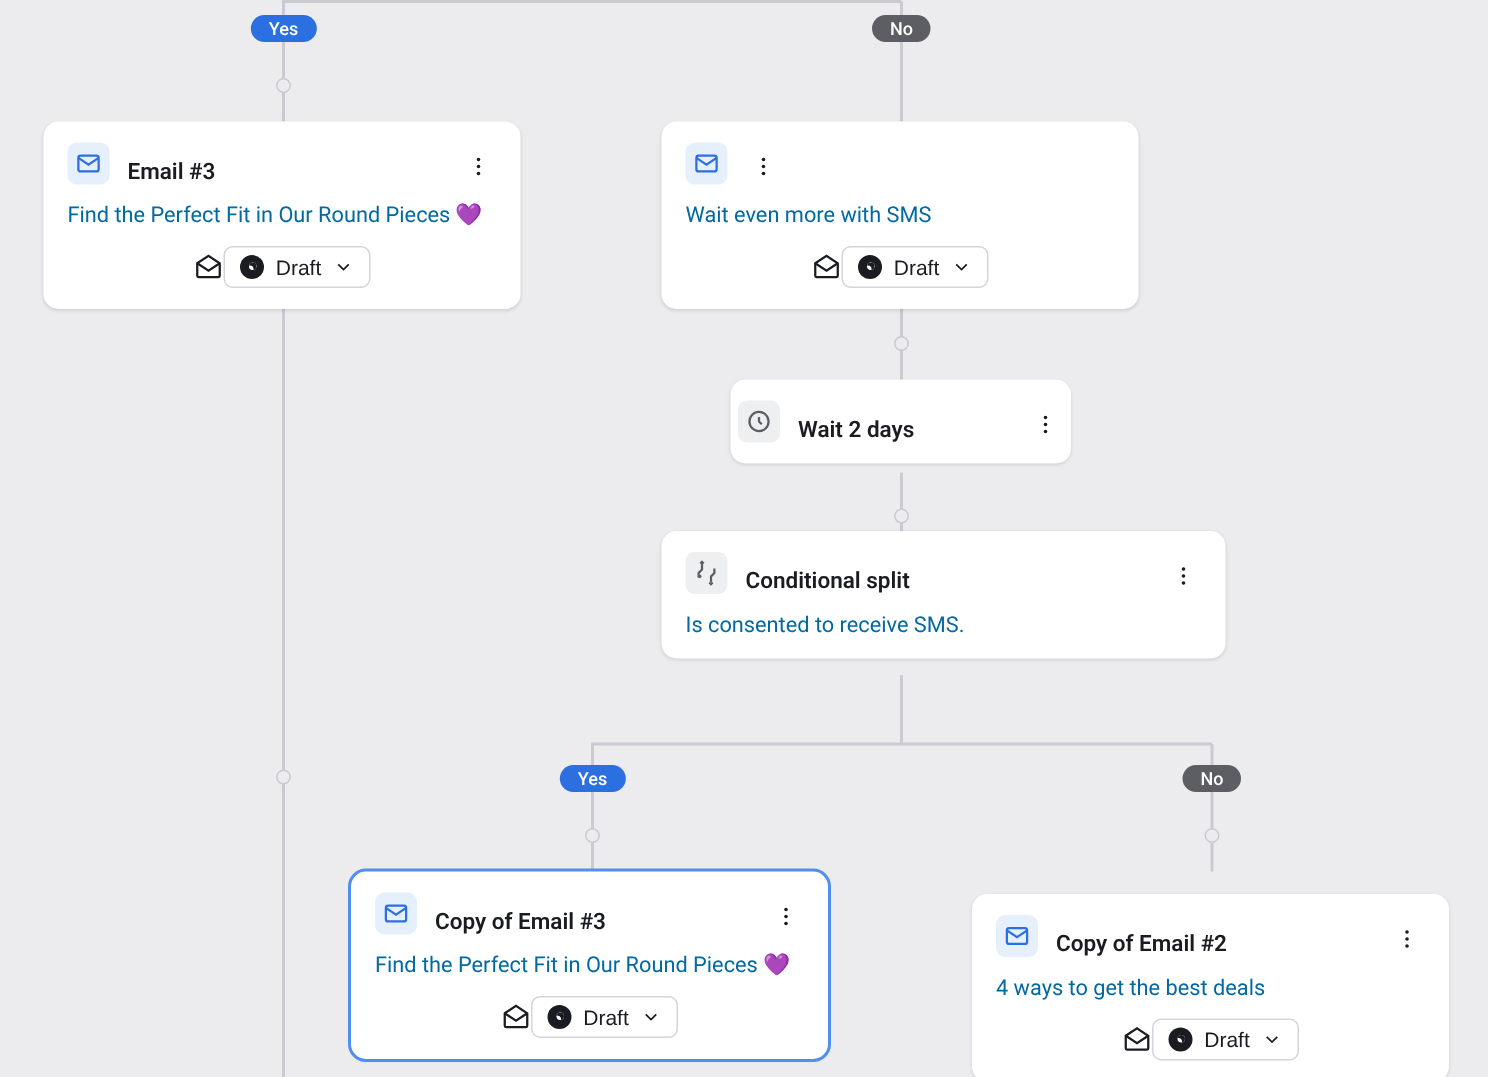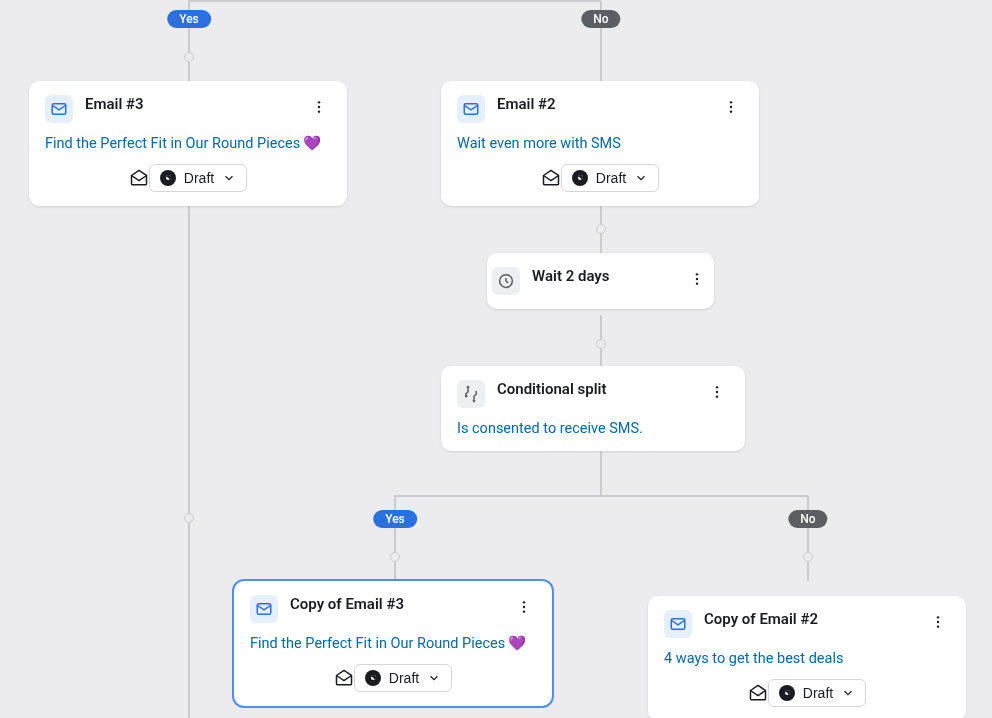--- a/index.html
+++ b/index.html
@@ -43,21 +43,21 @@
     border-radius: 10px;
     box-shadow: 0 1px 3px rgba(0,0,0,0.08), 0 1px 2px rgba(0,0,0,0.04);
     padding: 14px 16px;
     z-index: 4;
   }
   .card.selected {
     box-shadow: 0 0 0 2px #4e8ff0, 0 1px 3px rgba(0,0,0,0.08);
   }
   .card-head {
     display: flex;
-    align-items: flex-start;
+    align-items: flex-end;
     gap: 12px;
     margin-bottom: 12px;
   }
   .card-icon {
     width: 28px;
     height: 28px;
     border-radius: 6px;
     display: flex;
     align-items: center;
     justify-content: center;
@@ -198,21 +198,20 @@
 </div>
 
 <div class="card" style="left:441px; top:81px; width:318px;">
   <div class="card-head">
     <span class="card-icon email">
       <svg class="ico" width="18" height="18" viewBox="0 0 24 24" fill="none" stroke="#2b6fe0" stroke-width="2">
           <rect x="3" y="5" width="18" height="14" rx="2"></rect>
           <path d="M3 7l9 6 9-6"></path>
         </svg>
     </span>
-    <span class="card-title">Email #2</span>
     <button class="more-btn">
       <svg class="ico" width="16" height="16" viewBox="0 0 24 24" fill="#1a1c21">
           <circle cx="12" cy="5" r="1.8"></circle>
           <circle cx="12" cy="12" r="1.8"></circle>
           <circle cx="12" cy="19" r="1.8"></circle>
         </svg>
     </button>
   </div>
   <div class="card-desc">Wait even more with SMS</div>
   <div class="card-foot">
@@ -244,21 +243,21 @@
     <button class="more-btn">
       <svg class="ico" width="16" height="16" viewBox="0 0 24 24" fill="#1a1c21">
           <circle cx="12" cy="5" r="1.8"></circle>
           <circle cx="12" cy="12" r="1.8"></circle>
           <circle cx="12" cy="19" r="1.8"></circle>
         </svg>
     </button>
   </div>
 </div>
 
-<div class="card" style="left:441px; top:366px; width:304px;">
+<div class="card" style="left:441px; top:354px; width:376px;">
   <div class="card-head">
     <span class="card-icon split">
       <svg class="ico" width="18" height="18" viewBox="0 0 24 24" fill="none" stroke="#5c5e64" stroke-width="2">
           <path d="M8 4v5l-3 3v4"></path>
           <path d="M16 20v-5l3-3V8"></path>
           <path d="M5 14l2 2M5 16l2-2"></path>
           <path d="M17 8l2 2M17 10l2-2" opacity="0"></path>
           <polyline points="6,3 8,4 6,5" fill="#5c5e64" stroke="none" opacity="0"></polyline>
           <path d="M8 4 L8 3"></path>
           <path d="M6.5 3.5 L8 2 L9.5 3.5"></path>

